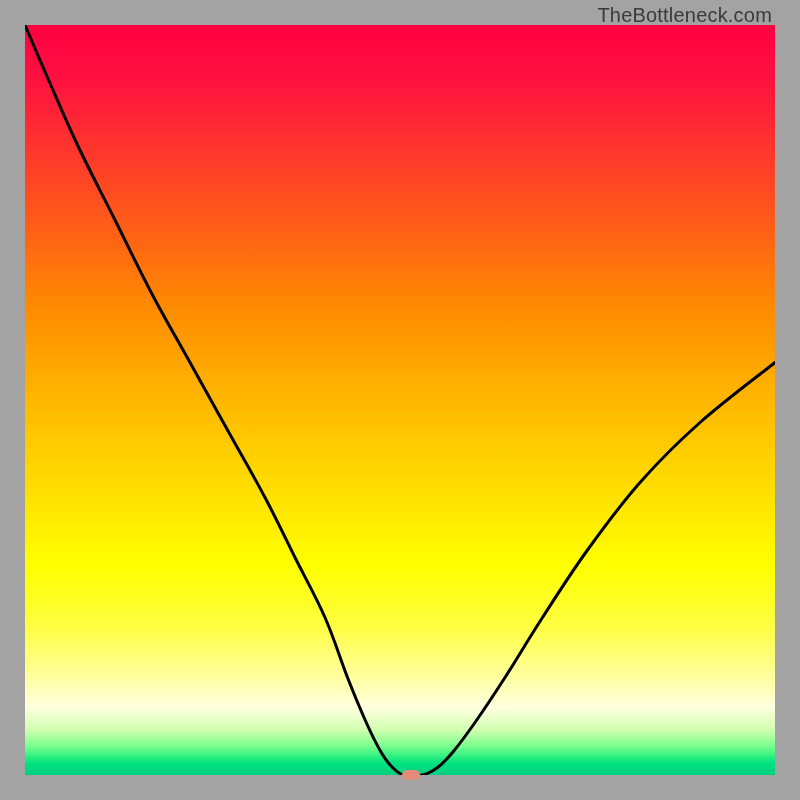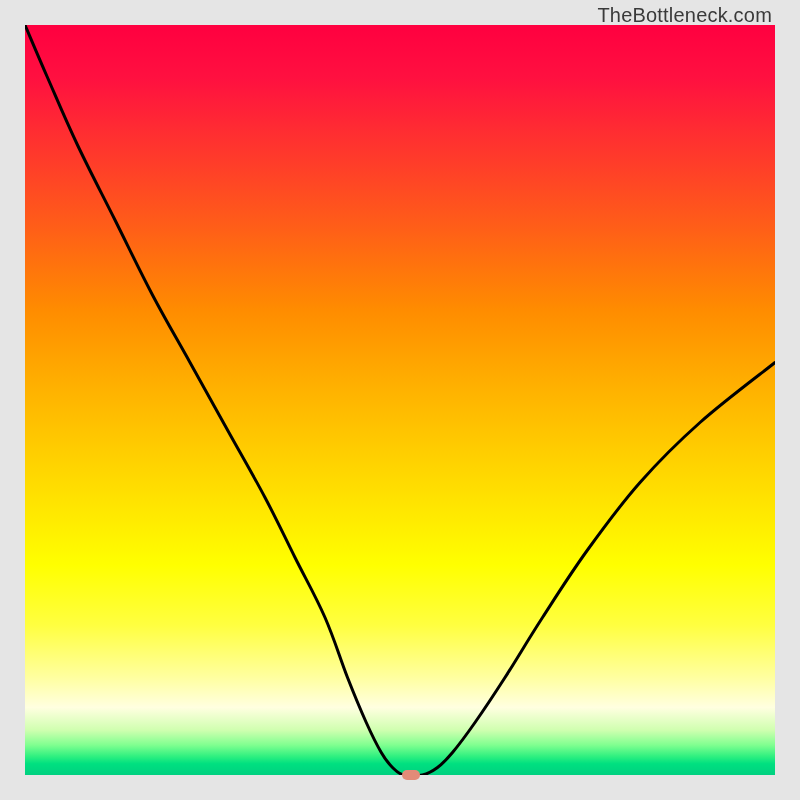--- a/index.html
+++ b/index.html
@@ -7,21 +7,21 @@
     padding: 0;
     width: 800px;
     height: 800px;
     background: #000;
     overflow: hidden;
     font-family: Arial, Helvetica, sans-serif;
   }
   .frame {
     width: 800px;
     height: 800px;
-    background: #e5e5e5;
+    background: #a3a3a3;
     position: relative;
   }
   .plot-area {
     position: absolute;
     left: 25px;
     top: 25px;
     width: 750px;
     height: 750px;
   }
   .gradient-bg {

